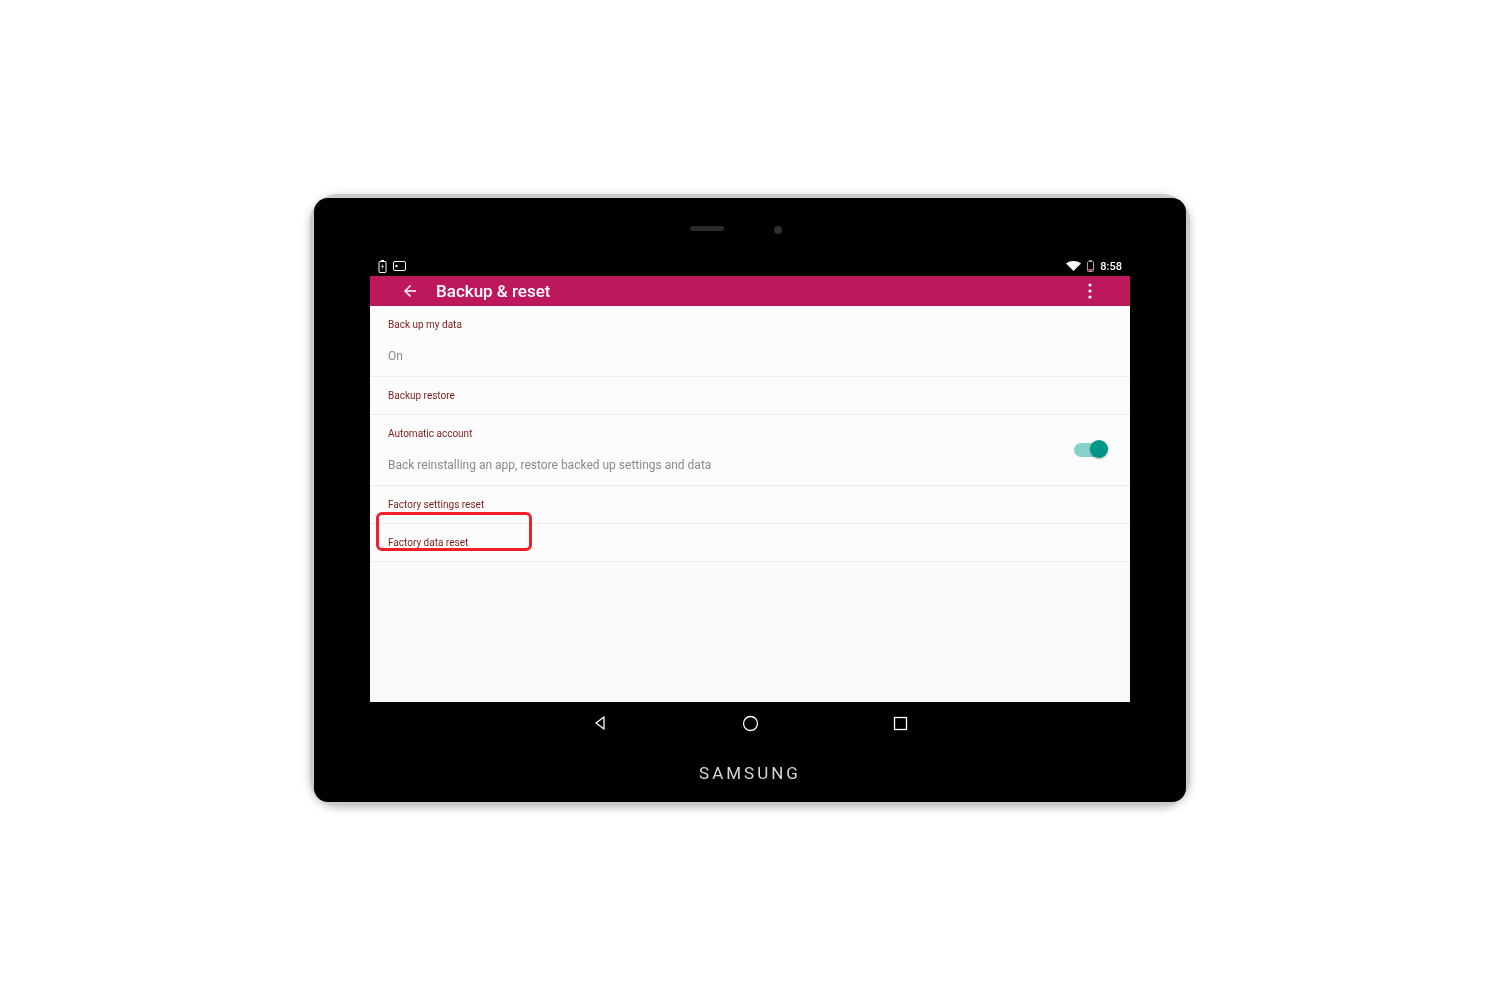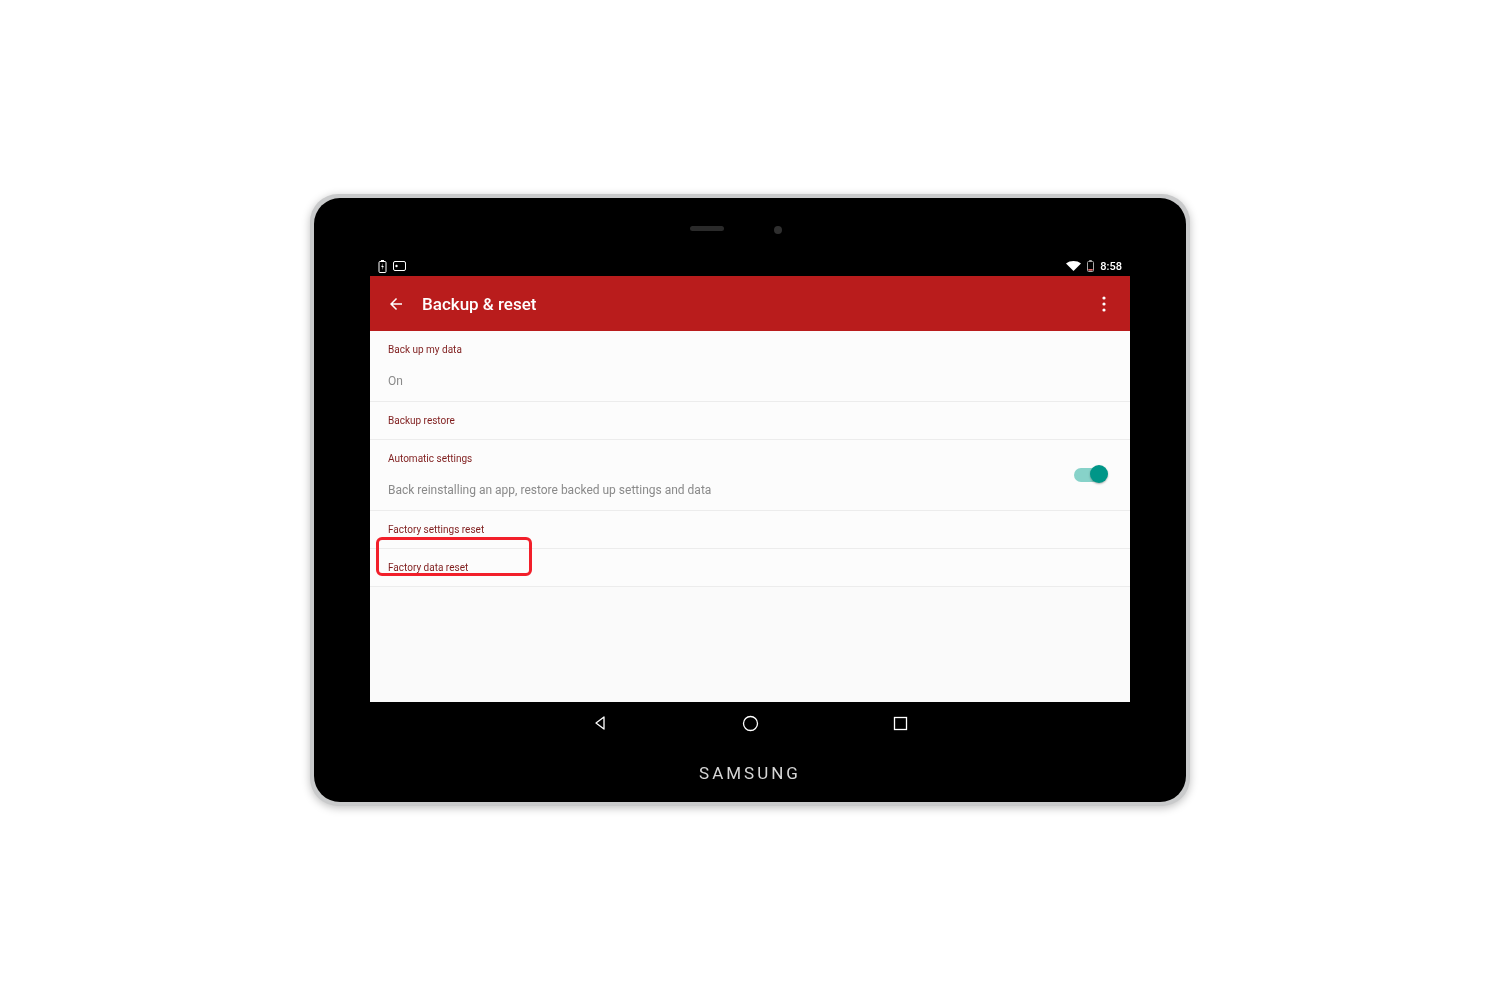--- a/index.html
+++ b/index.html
@@ -17,21 +17,21 @@
     height: 612px;
     background: #c9cacb;
     border-radius: 28px;
     padding: 4px;
     box-shadow: 0 2px 8px rgba(0,0,0,0.25);
   }
   .tablet-frame {
     width: 100%;
     height: 100%;
     background: #000;
-    border-radius: 26px;
+    border-radius: 14px;
     padding: 58px 56px 58px 56px;
     position: relative;
   }
   .sensor-dash {
     position: absolute;
     top: 28px;
     left: 50%;
     transform: translateX(-60px);
     width: 34px;
     height: 5px;
@@ -76,26 +76,26 @@
     display: flex;
     align-items: center;
     justify-content: space-between;
     padding: 0 8px;
     font-size: 11px;
   }
   .status-left, .status-right { display: flex; align-items: center; gap: 6px; }
   .status-right .time { font-weight: 500; }
   
   .action-bar {
-    height: 55px;
-    background: #b91c1c;
+    height: 30px;
+    background: #be185d;
     color: #fff;
     display: flex;
     align-items: center;
-    padding: 0 6px;
+    padding: 0 20px;
   }
   .back-btn {
     width: 40px;
     height: 46px;
     display: flex;
     align-items: center;
     justify-content: center;
     cursor: pointer;
   }
   .action-title {
@@ -252,21 +252,21 @@
         </div>
 
         <div class="list-item">
           <div class="list-text">
             <div class="item-title">Backup restore</div>
           </div>
         </div>
 
         <div class="list-item">
           <div class="list-text">
-            <div class="item-title">Automatic settings</div>
+            <div class="item-title">Automatic account</div>
             <div class="item-sub">Back reinstalling an app, restore backed up settings and data</div>
           </div>
           <div class="toggle">
             <div class="toggle-thumb"></div>
           </div>
         </div>
 
         <div class="list-item">
           <div class="list-text">
             <div class="item-title">Factory settings reset</div>

